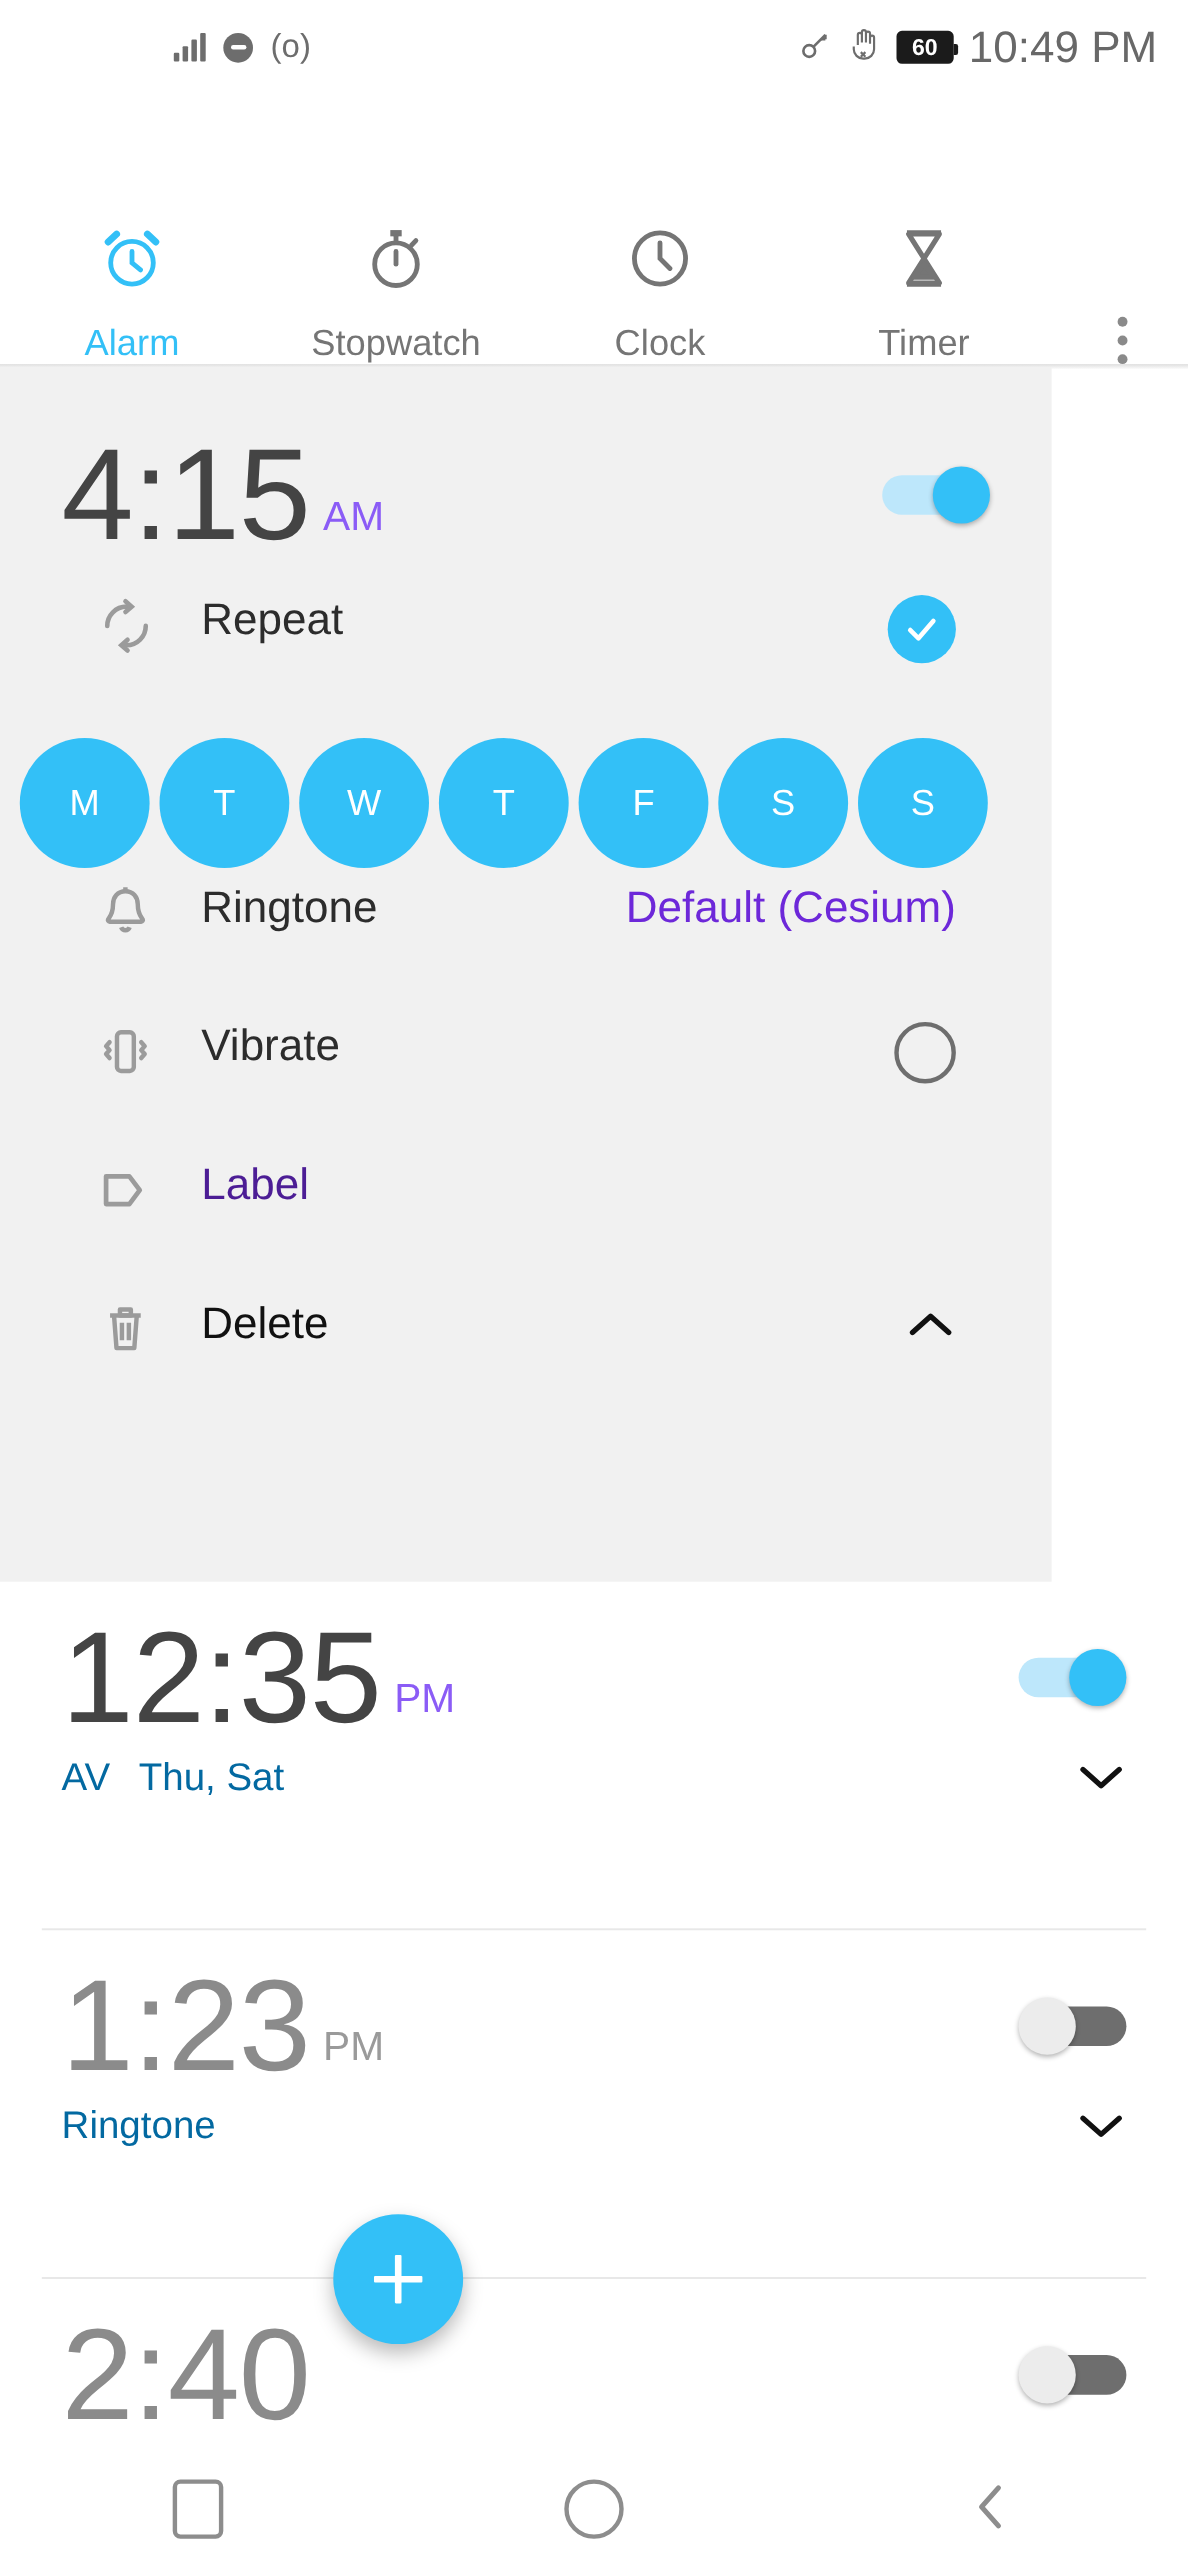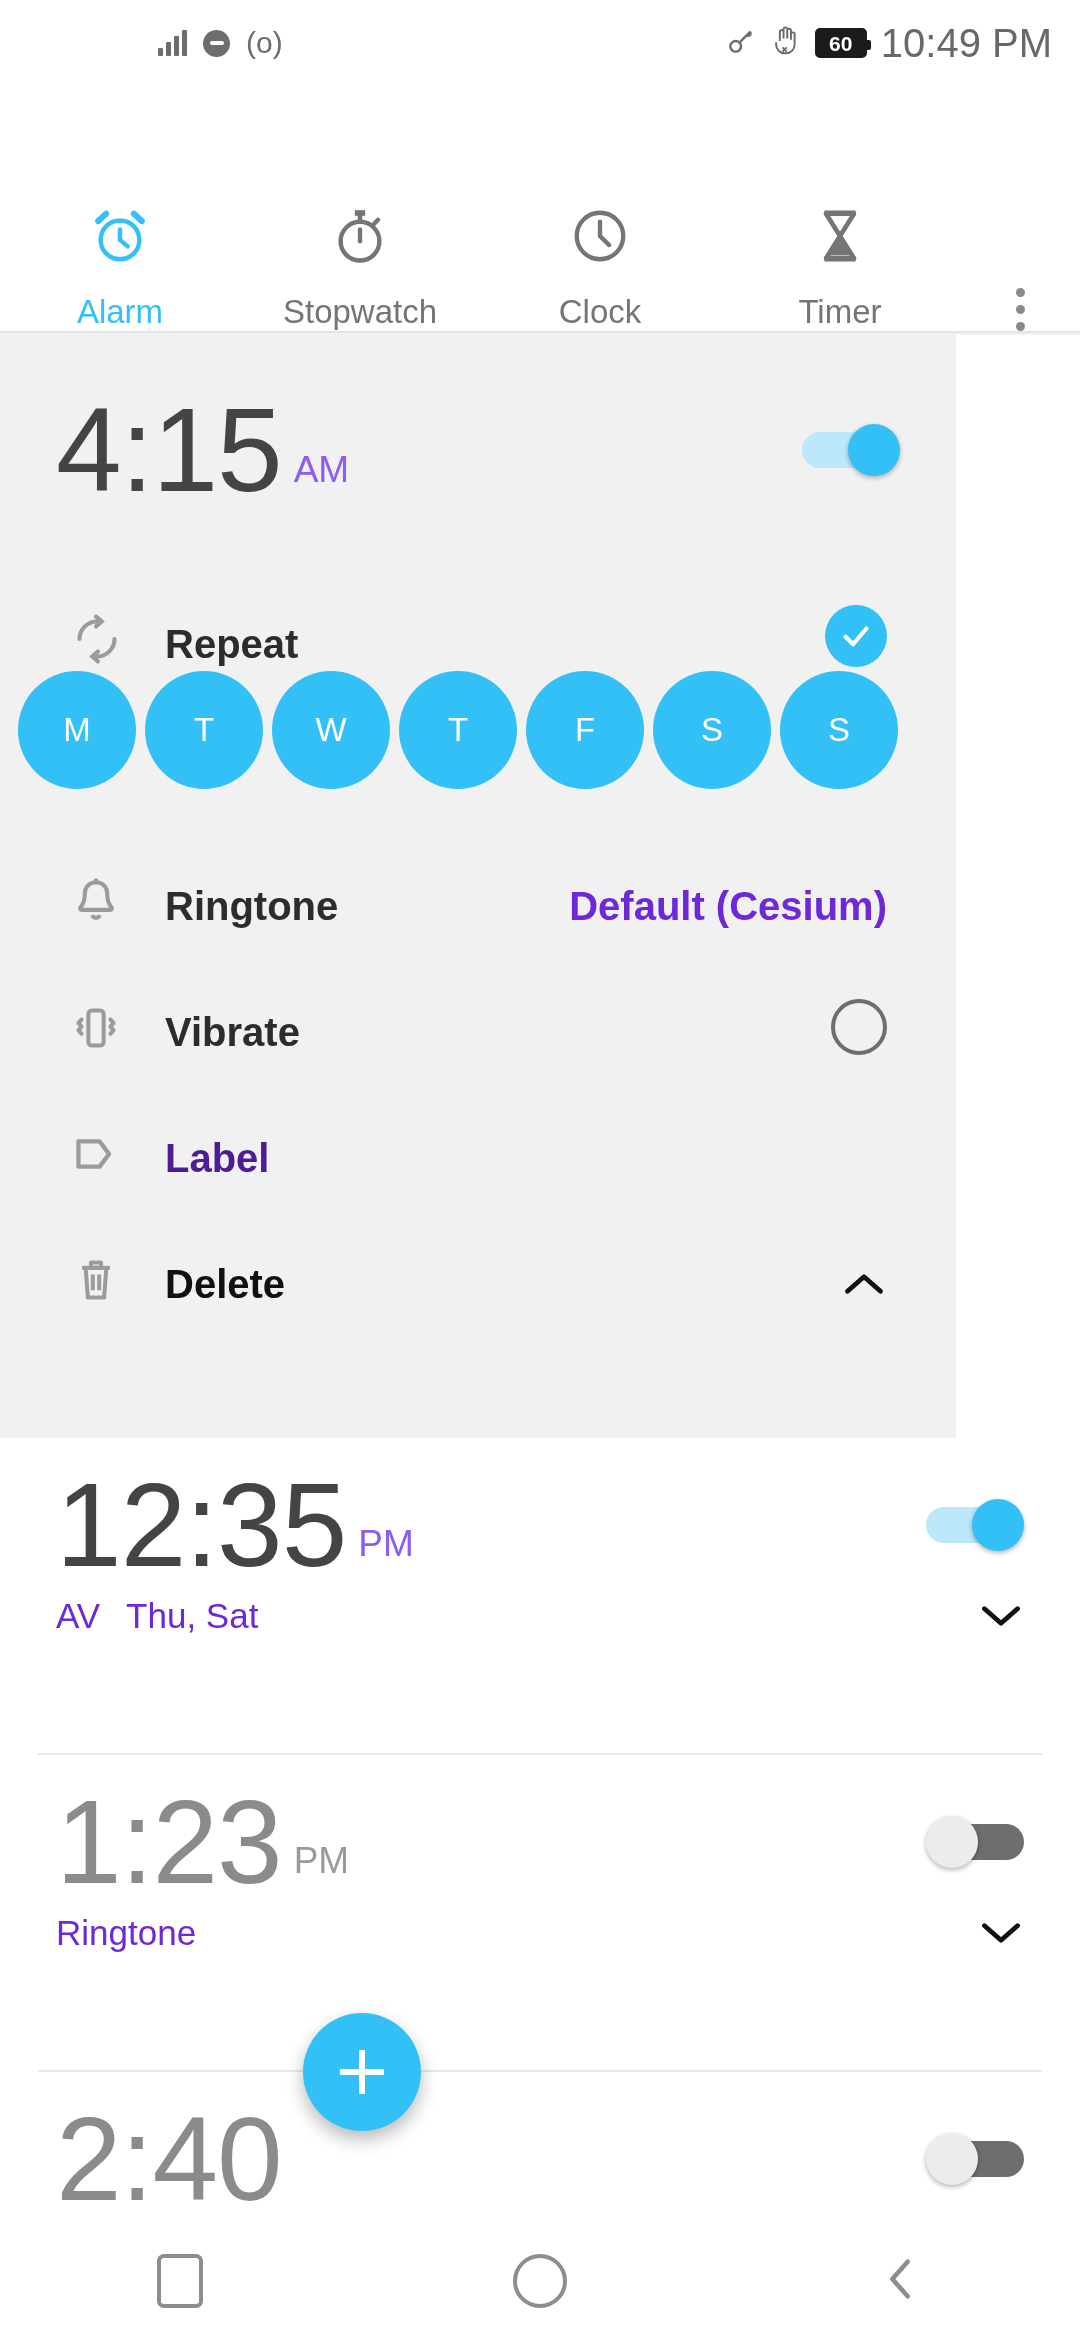--- a/index.html
+++ b/index.html
@@ -85,21 +85,21 @@
   .toggle .knob {
     position: absolute; top: 3px; width: 52px; height: 52px; border-radius: 50%;
     box-shadow: 0 2px 5px rgba(0,0,0,0.3);
   }
   .toggle.on .track { background: #bde7fb; }
   .toggle.on .knob { right: 0; background: #33c0f7; }
   .toggle.off .track { background: #6e6e6e; left: 14px; }
   .toggle.off .knob { left: 0; background: #ececec; }
 
   .row {
-    display: flex; align-items: flex-end; padding: 0 69px; height: 126px; font-weight: bold;
+    display: flex; align-items: flex-start; padding: 0 87px; height: 126px;
   }
   .row .ico { width: 96px; flex: none; display: flex; align-items: center; }
   .row .rlabel { font-size: 40px; color: #2c2c2c; flex: 1; }
   .row .rlabel.muted { color: #4c1d95; }
   .row .rvalue { font-size: 40px; color: #6d28d9; }
 
   .check-on {
     width: 62px; height: 62px; border-radius: 50%; background: #33c0f7;
     display: flex; align-items: center; justify-content: center;
   }
@@ -120,21 +120,21 @@
   
   .alarm-item { position: absolute; left: 0; width: 1080px; background: #fff; }
   .alarm-top {
     display: flex; align-items: center; justify-content: space-between;
     padding: 0 56px; height: 130px;
   }
   .alarm-bottom {
     display: flex; align-items: center; justify-content: space-between;
     padding: 0 56px; height: 96px;
   }
-  .sub { font-size: 35px; color: #6d28d9; display: flex; gap: 26px; }
+  .sub { font-size: 35px; color: #0369a1; display: flex; gap: 26px; }
   .bigtime.disabled .hhmm { color: #8b8b8b; }
   .bigtime.disabled .ampm { color: #9a9a9a; }
   .divider { position: absolute; left: 38px; width: 1004px; height: 2px; background: #e8e8e8; }
 
   
   .fab {
     position: absolute; left: 303px; top: 1323px; width: 118px; height: 118px;
     border-radius: 50%; background: #33c0f7;
     display: flex; align-items: center; justify-content: center;
     box-shadow: 0 8px 18px rgba(0,0,0,0.28);

